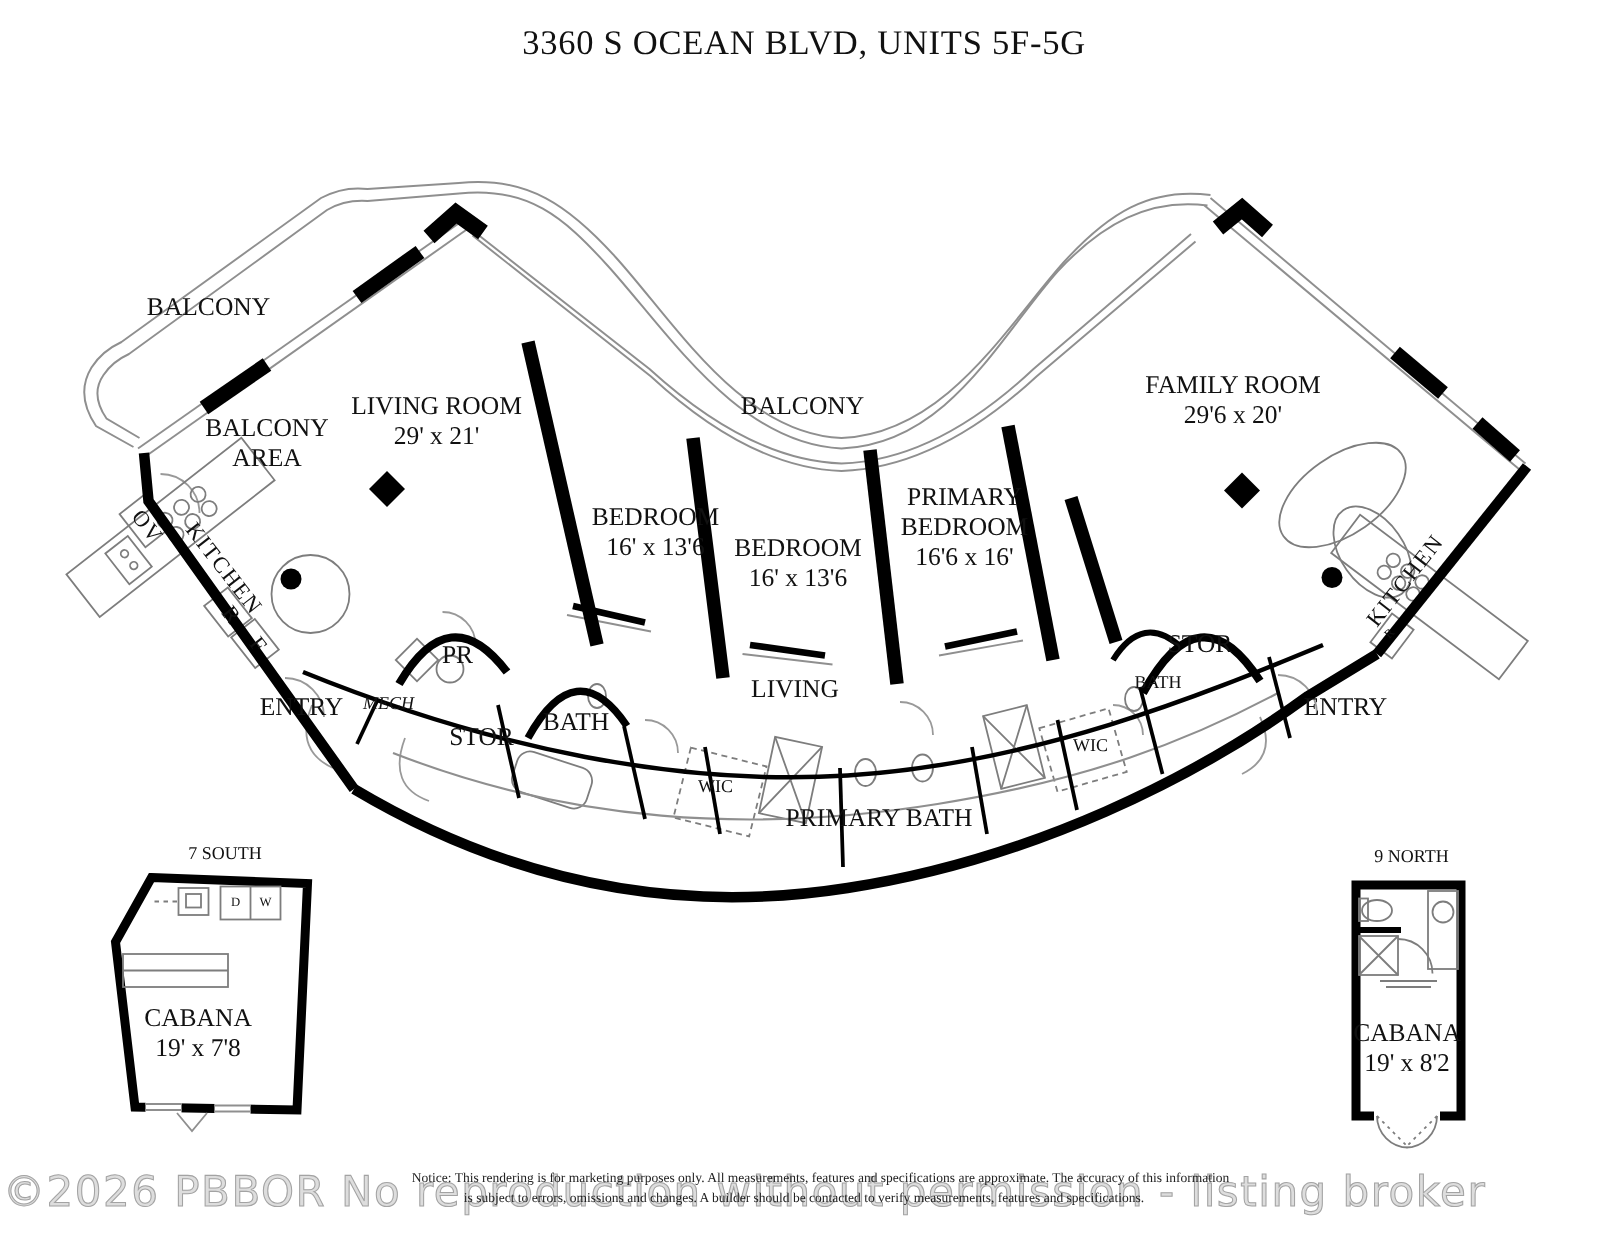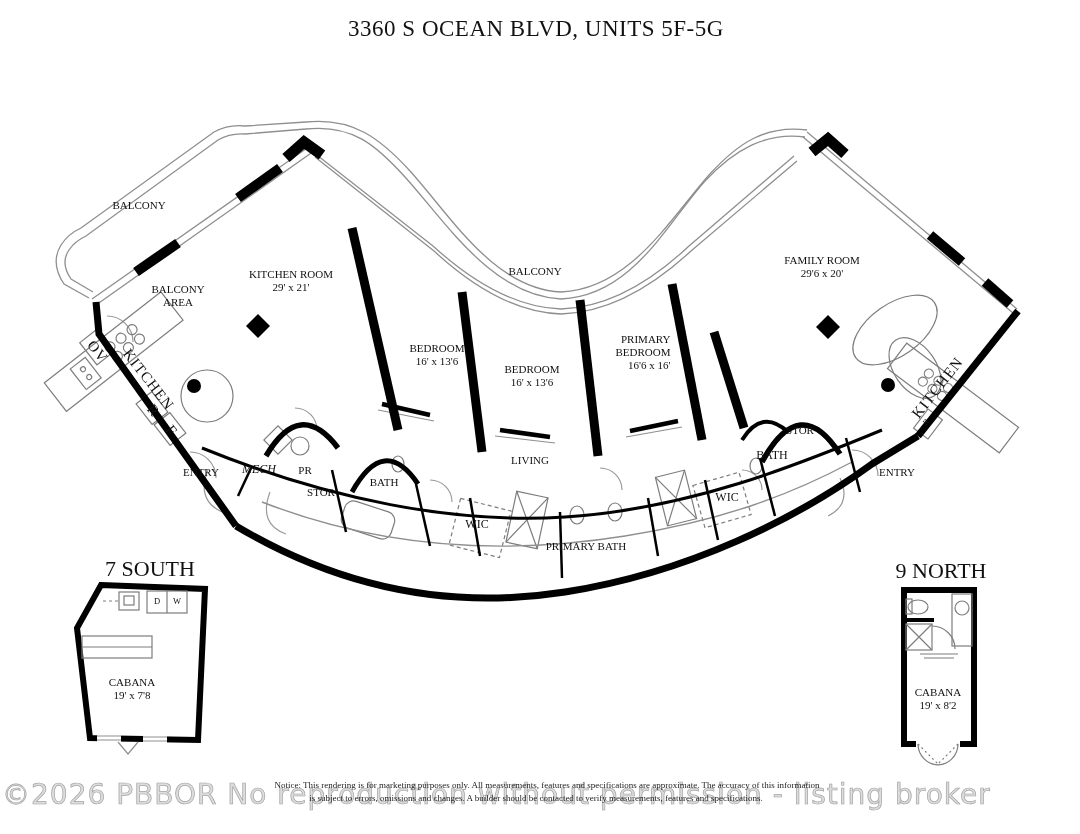--- a/index.html
+++ b/index.html
@@ -2,28 +2,28 @@
 <html><head>
 <meta charset="utf-8">
 <style>
   html,body{margin:0;padding:0;background:#fff;}
   #page{position:relative;width:1072px;height:834px;background:#fff;overflow:hidden;
         font-family:"Liberation Serif","DejaVu Serif",serif;color:#111;}
   #plan-svg{position:absolute;left:0;top:0;}
   .title{position:absolute;top:16px;left:0;width:100%;text-align:center;
          font-size:23px;letter-spacing:.5px;}
   .lbl{position:absolute;transform:translate(-50%,-50%);text-align:center;
-       white-space:nowrap;font-size:11px;line-height:1.18;}
+       white-space:nowrap;font-size:17px;line-height:1.18;}
   .lbl span{display:block;}
   .small{font-size:12px;}
   .tiny{font-size:8.5px;}
   .rot52{transform:translate(-50%,-50%) rotate(52deg);font-size:15px;letter-spacing:1px;}
   .rotm52{transform:translate(-50%,-50%) rotate(-52deg);font-size:15px;letter-spacing:1px;}
   .rotm45{transform:translate(-50%,-50%) rotate(-45deg);}
-  .cab-head{font-size:22px;}
+  .cab-head{font-size:12px;}
   .notice{position:absolute;left:0;width:100%;text-align:center;font-size:9px;color:#222;}
   .watermark{position:absolute;left:2px;top:778px;width:100%;white-space:nowrap;
        font-family:"DejaVu Sans","Liberation Sans",sans-serif;font-size:28px;letter-spacing:1px;
        color:rgba(165,165,165,.38);-webkit-text-stroke:.7px #a3a3a3;z-index:1;}
   .notice{z-index:2;}
 </style>
 </head>
 <body>
 
 <div id="page">
@@ -219,48 +219,48 @@
   </svg>
 
   <div class="title">3360 S OCEAN BLVD, UNITS 5F-5G</div>
 
   <div class="lbl" style="left:139px;top:205px;">BALCONY</div>
   <div class="lbl" style="left:178px;top:296px;">
     <span>BALCONY</span>
     <span>AREA</span>
   </div>
   <div class="lbl" style="left:291px;top:281px;">
-    <span>KITCHEN ROOM</span>
+    <span>LIVING ROOM</span>
     <span>29' x 21'</span>
   </div>
   <div class="lbl" style="left:535px;top:271px;">BALCONY</div>
   <div class="lbl" style="left:822px;top:267px;font-family:Liberation Serif, serif;">
     <span>FAMILY ROOM</span>
     <span>29'6 x 20'</span>
   </div>
   <div class="lbl" style="left:437px;top:355px;">
     <span>BEDROOM</span>
     <span>16' x 13'6</span>
   </div>
   <div class="lbl" style="left:532px;top:376px;">
     <span>BEDROOM</span>
     <span>16' x 13'6</span>
   </div>
-  <div class="lbl" style="left:643px;top:352px;text-align:right;">
+  <div class="lbl" style="left:643px;top:352px;">
     <span>PRIMARY</span>
     <span>BEDROOM</span>
     <span>16'6 x 16'</span>
   </div>
 
   <div class="lbl rot52" style="left:148px;top:380px;">KITCHEN</div>
   <div class="lbl rotm52" style="left:938px;top:388px;">KITCHEN</div>
 
   <div class="lbl" style="left:201px;top:472px;">ENTRY</div>
   <div class="lbl small" style="left:259px;top:469px;font-style:italic;">MECH</div>
-  <div class="lbl" style="left:305px;top:437px;margin-top:33px;">PR</div>
+  <div class="lbl" style="left:305px;top:437px;">PR</div>
   <div class="lbl" style="left:321px;top:492px;">STOR</div>
   <div class="lbl" style="left:384px;top:482px;">BATH</div>
   <div class="lbl" style="left:530px;top:460px;">LIVING</div>
   <div class="lbl small" style="left:477px;top:524px;">WIC</div>
   <div class="lbl" style="left:586px;top:546px;">PRIMARY BATH</div>
   <div class="lbl small" style="left:727px;top:497px;">WIC</div>
   <div class="lbl small" style="left:772px;top:455px;">BATH</div>
   <div class="lbl" style="left:800px;top:430px;">STOR</div>
   <div class="lbl" style="left:897px;top:472px;">ENTRY</div>
 

